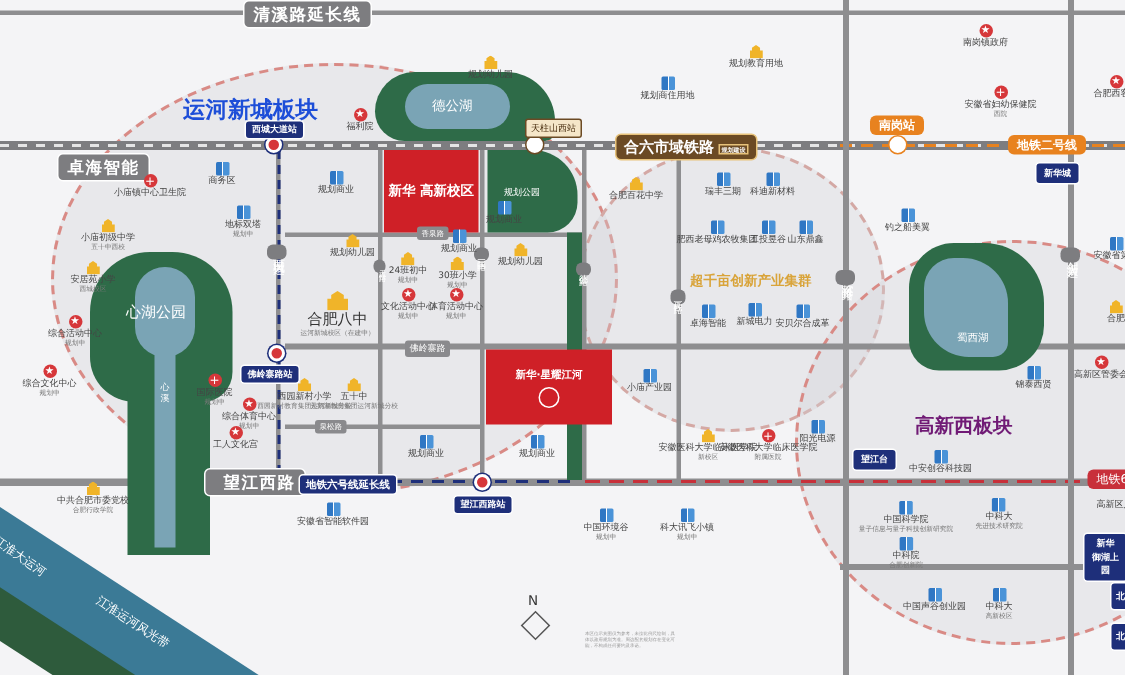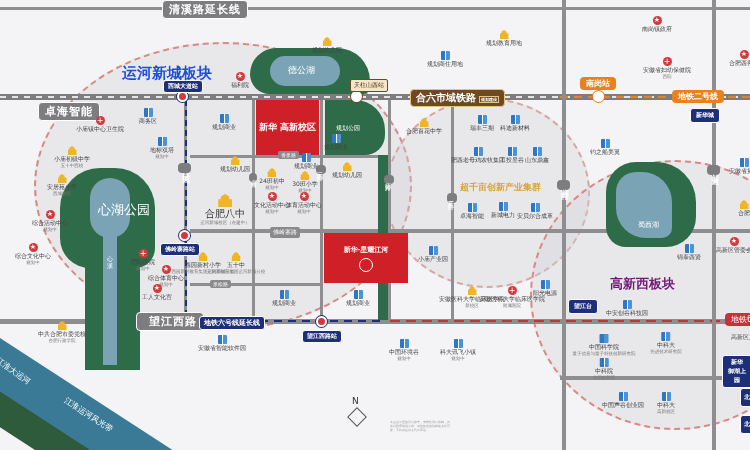--- a/index.html
+++ b/index.html
@@ -67,21 +67,21 @@
   <div class="lake-water" style="left:270px;top:56px;width:70px;height:30px;border-radius:30px;"></div>
   <div class="abs" style="left:288px;top:64px;font-size:9px;color:#fff;">德公湖</div>
   <div class="lake-dark" style="left:325px;top:100px;width:60px;height:55px;border-radius:0 30px 20px 0;"></div>
   <div class="abs" style="left:336px;top:124px;font-size:6px;color:#fff;">规划公园</div>
   <div class="lake-dark" style="left:378px;top:155px;width:10px;height:165px;"></div>
 
   <div class="lake-dark" style="left:60px;top:168px;width:95px;height:100px;border-radius:40px 40px 20px 30px;"></div>
   <div class="lake-water" style="left:90px;top:178px;width:40px;height:60px;border-radius:20px;"></div>
   <div class="lake-dark" style="left:85px;top:260px;width:55px;height:110px;"></div>
   <div class="lake-water" style="left:103px;top:235px;width:14px;height:130px;"></div>
-  <div class="abs" style="left:98px;top:201px;font-size:13px;color:#fff;">心湖公园</div>
+  <div class="abs" style="left:84px;top:201px;font-size:10px;color:#fff;">心湖公园</div>
   <div class="abs" style="left:107px;top:255px;font-size:6px;color:#fff;width:7px;line-height:7px;">心溪</div>
 
   <div class="abs" style="left:-20px;top:325px;width:230px;height:60px;background:#3b7a96;transform:rotate(33deg);transform-origin:0 0;"></div>
   <div class="abs" style="left:-30px;top:372px;width:240px;height:30px;background:#2e5b3c;transform:rotate(33deg);transform-origin:0 0;"></div>
   <div class="abs" style="left:0;top:355px;font-size:8px;color:#fff;transform:rotate(35deg);transform-origin:0 0;white-space:nowrap;">江淮大运河</div>
   <div class="abs" style="left:68px;top:395px;font-size:8px;color:#fff;transform:rotate(33deg);transform-origin:0 0;white-space:nowrap;">江淮运河风光带</div>
 
   <div class="lake-dark" style="left:606px;top:162px;width:90px;height:85px;border-radius:30px 40px 30px 20px;"></div>
   <div class="lake-water" style="left:616px;top:172px;width:56px;height:66px;border-radius:20px 30px 10px 30px;"></div>
   <div class="abs" style="left:638px;top:220px;font-size:7px;color:#fff;">蜀西湖</div>

